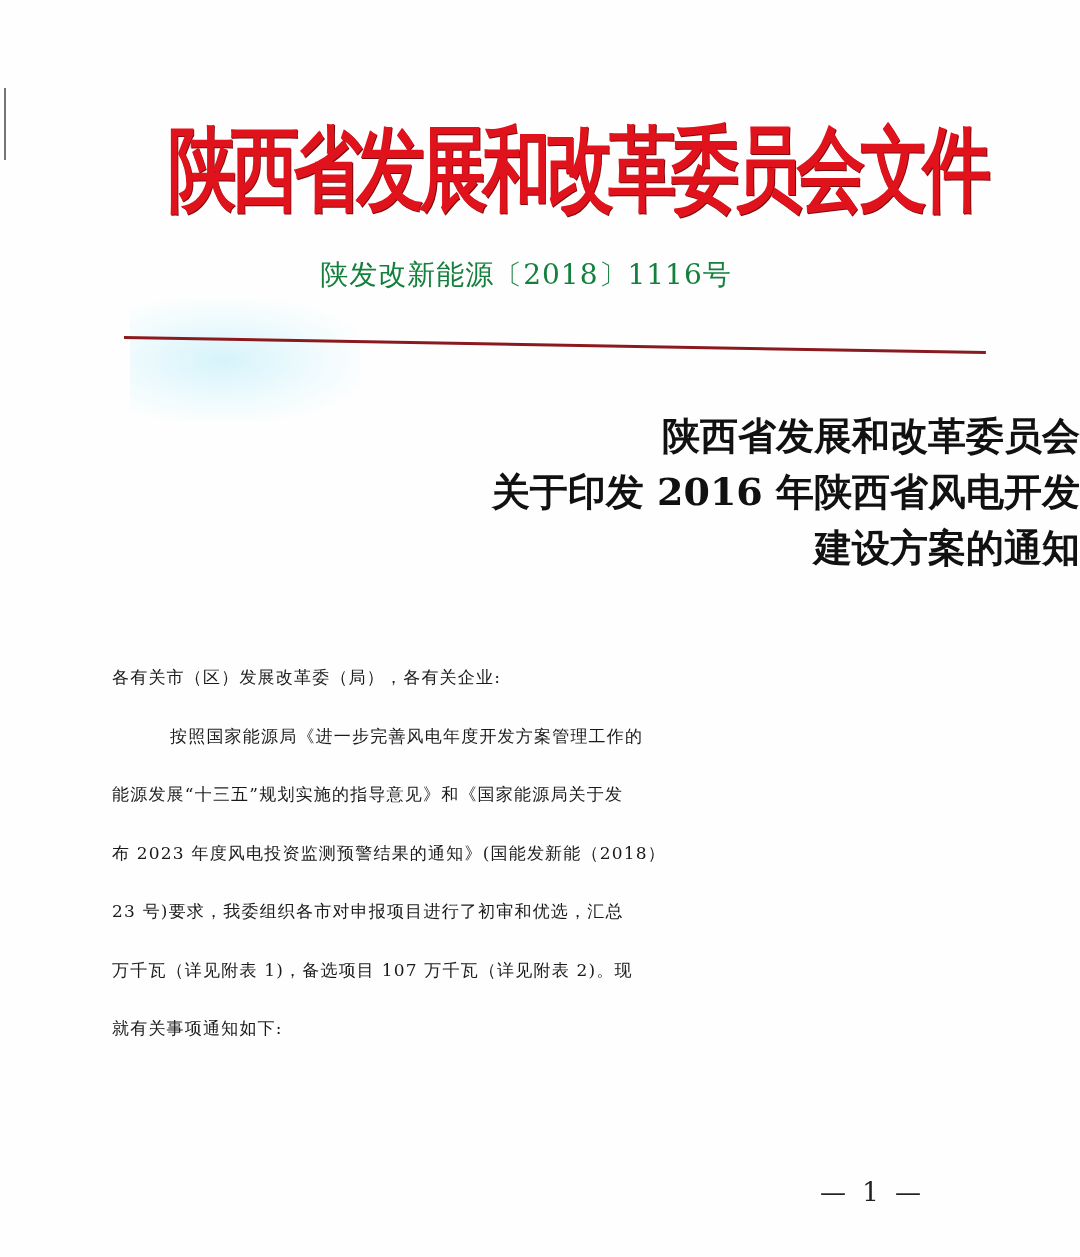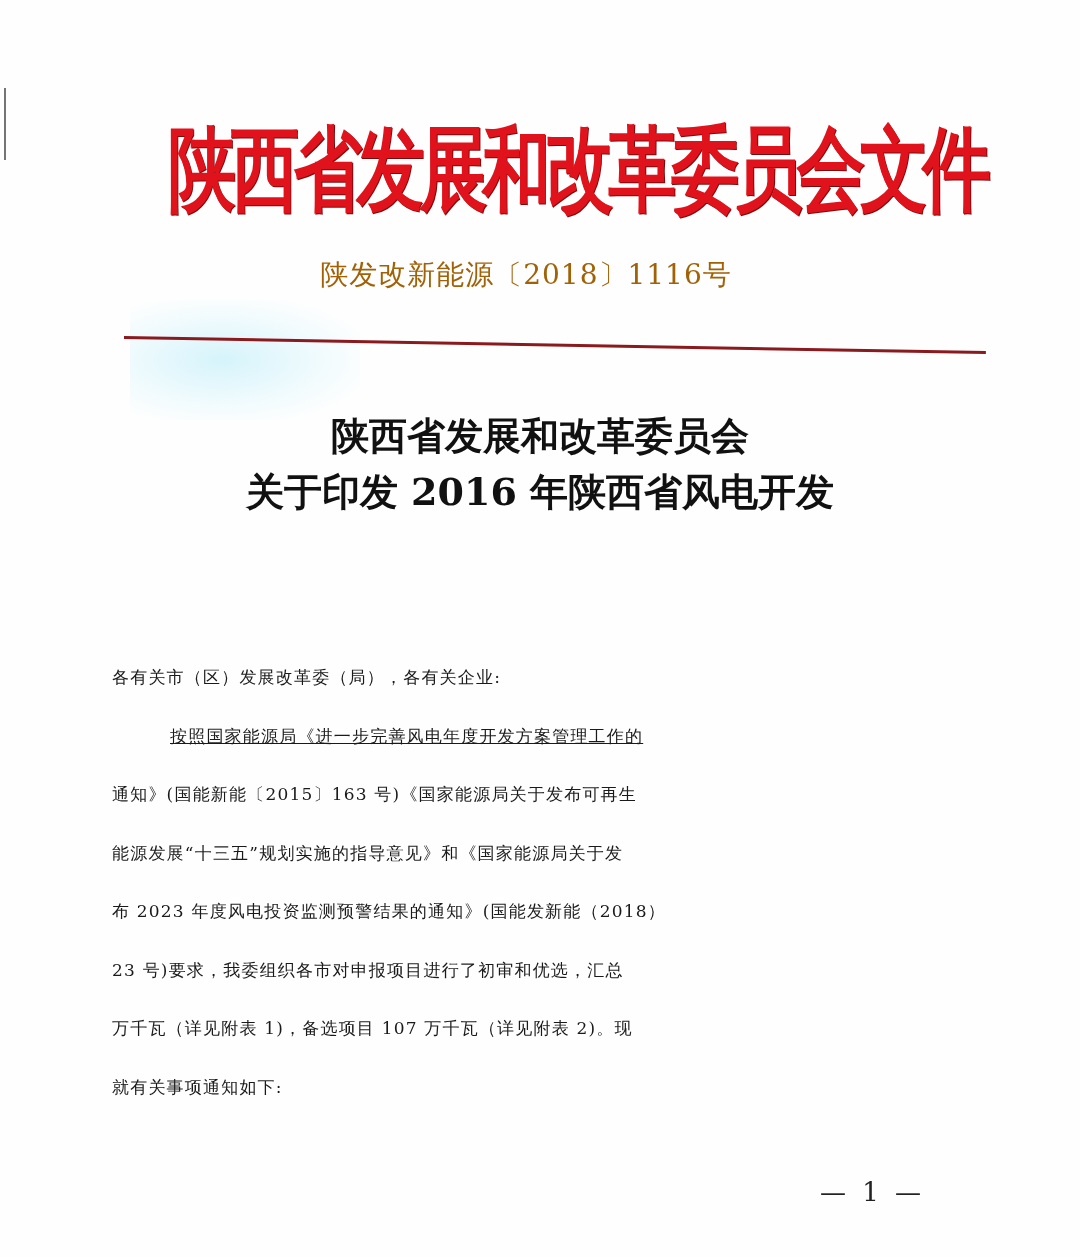--- a/index.html
+++ b/index.html
@@ -58,39 +58,39 @@
       text-shadow: 1px 1px 0 #7a0a0e;
     }
     .doc-number {
       position: absolute;
       left: 0;
       width: 1052px;
       top: 255px;
       text-align: center;
       font-size: 28px;
       line-height: 40px;
-      color: #a16207;
+      color: #15803d;
       letter-spacing: 1px;
     }
     .red-rule {
       position: absolute;
       left: 124px;
       top: 336px;
       width: 862px;
       height: 3px;
       background: #8a1a1e;
       transform-origin: left center;
       transform: rotate(1deg);
     }
     .title-block {
       position: absolute;
       left: 0;
       width: 1080px;
       top: 408px;
-      text-align: center;
+      text-align: right;
       font-weight: bold;
       font-size: 38px;
       line-height: 56px;
       color: #111;
     }
     .title-line {
       display: block;
     }
     .body-text {
       position: absolute;
@@ -101,21 +101,20 @@
       line-height: 58.5px;
       color: #1a1a1a;
       letter-spacing: 1.2px;
     }
     .body-line {
       display: block;
       white-space: nowrap;
     }
     .indent {
       padding-left: 58px;
-      text-decoration: underline;
     }
     .page-number {
       position: absolute;
       left: 820px;
       top: 1172px;
       font-size: 26px;
       line-height: 40px;
       color: #222;
       letter-spacing: 4px;
     }
@@ -129,26 +128,26 @@
 
   <div class="masthead">陕西省发展和改革委员会文件</div>
 
   <div class="doc-number">陕发改新能源〔2018〕1116号</div>
 
   <div class="red-rule"></div>
 
   <div class="title-block">
     <span class="title-line">陕西省发展和改革委员会</span>
     <span class="title-line">关于印发 2016 年陕西省风电开发</span>
+    <span class="title-line">建设方案的通知</span>
   </div>
 
   <div class="body-text">
     <span class="body-line">各有关市（区）发展改革委（局），各有关企业:</span>
     <span class="body-line indent">按照国家能源局《进一步完善风电年度开发方案管理工作的</span>
-    <span class="body-line">通知》(国能新能〔2015〕163 号)《国家能源局关于发布可再生</span>
     <span class="body-line">能源发展“十三五”规划实施的指导意见》和《国家能源局关于发</span>
     <span class="body-line">布 2023 年度风电投资监测预警结果的通知》(国能发新能（2018）</span>
     <span class="body-line">23 号)要求，我委组织各市对申报项目进行了初审和优选，汇总</span>
     <span class="body-line">万千瓦（详见附表 1)，备选项目 107 万千瓦（详见附表 2)。现</span>
     <span class="body-line">就有关事项通知如下:</span>
   </div>
 
   <div class="page-number">— 1 —</div>
 </div>
 

